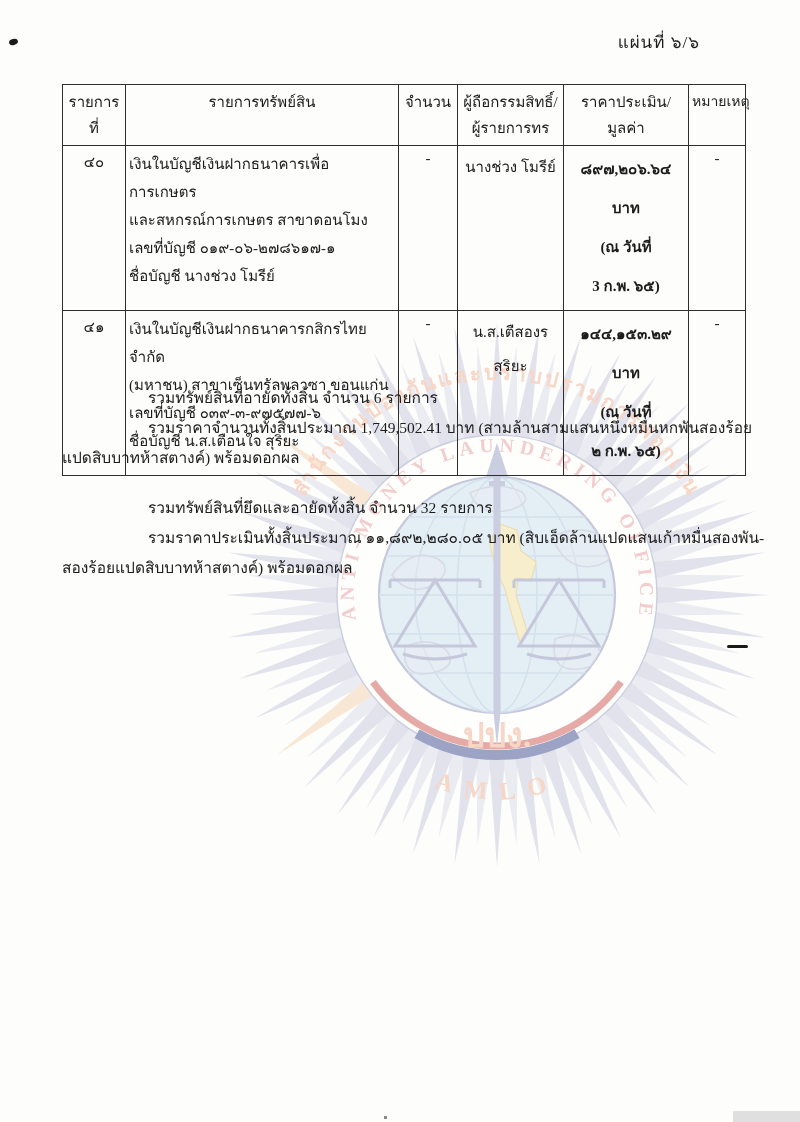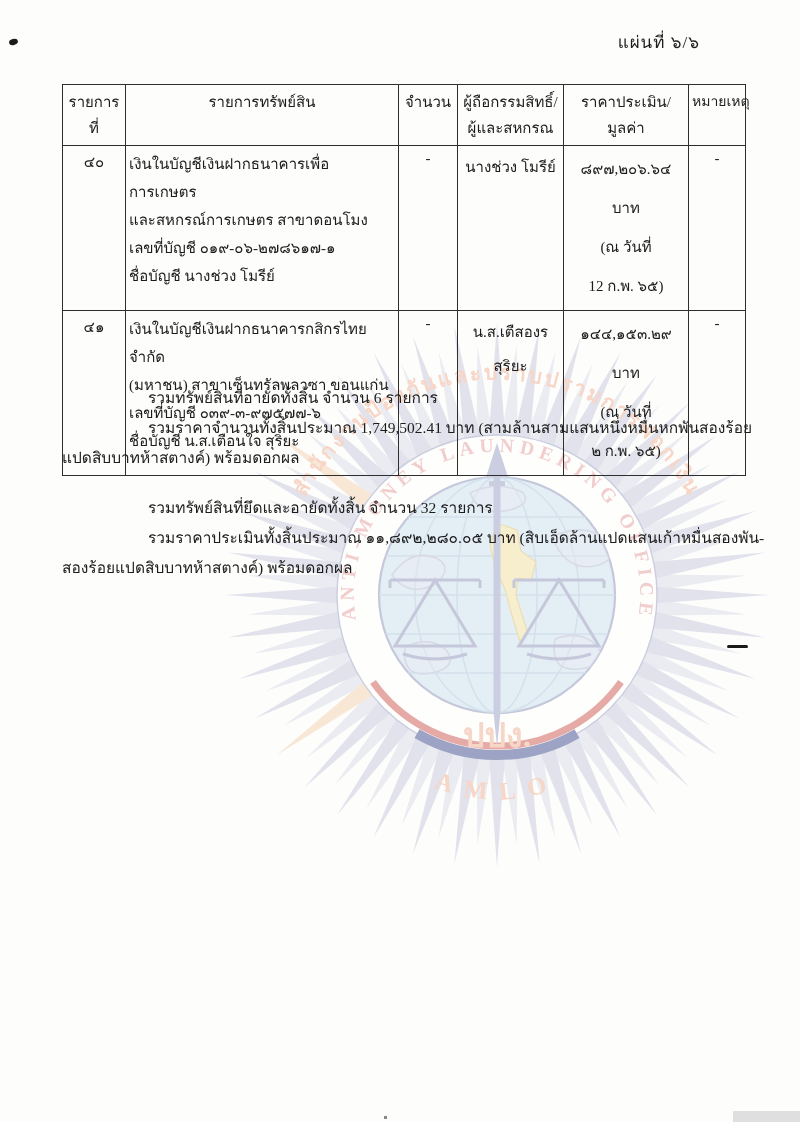--- a/index.html
+++ b/index.html
@@ -29,21 +29,21 @@
     border:1.6px solid #2e2e2e;vertical-align:top;font-weight:normal;
     font-size:15px;padding:4px 3px;background:transparent;
   }
   th .hline{line-height:26px;text-align:center;}
   td.c-no,td.c-qty,td.c-remark{text-align:center;padding-top:9px;}
   td.c-asset{padding-left:8px;padding-top:6px;}
   td.c-asset .aline{line-height:28px;}
   td.c-owner{text-align:center;padding-top:9px;}
   td.c-owner .oline{line-height:34px;}
   td.c-value{text-align:center;padding-top:7px;}
-  td.c-value .vline{line-height:39px;}
+  td.c-value .vline{line-height:39px;font-weight:bold;}
   tr.r-head{height:56px;}
   tr.r-40{height:113px;margin-left:20px;}
   tr.r-41{height:112px;}
   
   .summary{position:absolute;left:62px;width:660px;z-index:1;font-size:15.5px;}
   #summary-seized{top:383px;}
   #summary-total{top:493px;}
   .summary .sline{line-height:30px;white-space:nowrap;}
   .summary .indent{padding-left:86px;}
 </style>
@@ -225,21 +225,21 @@
       <div class="hline">ที่</div>
     </th>
     <th>
       <div class="hline">รายการทรัพย์สิน</div>
     </th>
     <th>
       <div class="hline">จำนวน</div>
     </th>
     <th>
       <div class="hline">ผู้ถือกรรมสิทธิ์/</div>
-      <div class="hline">ผู้และสหกรณ</div>
+      <div class="hline">ผู้รายการทร</div>
     </th>
     <th>
       <div class="hline">ราคาประเมิน/</div>
       <div class="hline">มูลค่า</div>
     </th>
     <th style="font-size:14px;white-space:nowrap;margin-top:24px;">
       <div class="hline">หมายเหตุ</div>
     </th>
   </tr>
 
@@ -251,21 +251,21 @@
       <div class="aline">เลขที่บัญชี ๐๑๙-๐๖-๒๗๘๖๑๗-๑</div>
       <div class="aline">ชื่อบัญชี นางช่วง โมรีย์</div>
     </td>
     <td class="c-qty">-</td>
     <td class="c-owner">
       <div class="oline">นางช่วง โมรีย์</div>
     </td>
     <td class="c-value">
       <div class="vline">๘๙๗,๒๐๖.๖๔ บาท</div>
       <div class="vline">(ณ วันที่</div>
-      <div class="vline">12 ก.พ. ๖๕)</div>
+      <div class="vline">3 ก.พ. ๖๕)</div>
     </td>
     <td class="c-remark">-</td>
   </tr>
 
   <tr class="r-41">
     <td class="c-no">๔๑</td>
     <td class="c-asset">
       <div class="aline">เงินในบัญชีเงินฝากธนาคารกสิกรไทย จำกัด</div>
       <div class="aline">(มหาชน) สาขาเซ็นทรัลพลาซา ขอนแก่น</div>
       <div class="aline">เลขที่บัญชี ๐๓๙-๓-๙๗๕๗๗-๖</div>

